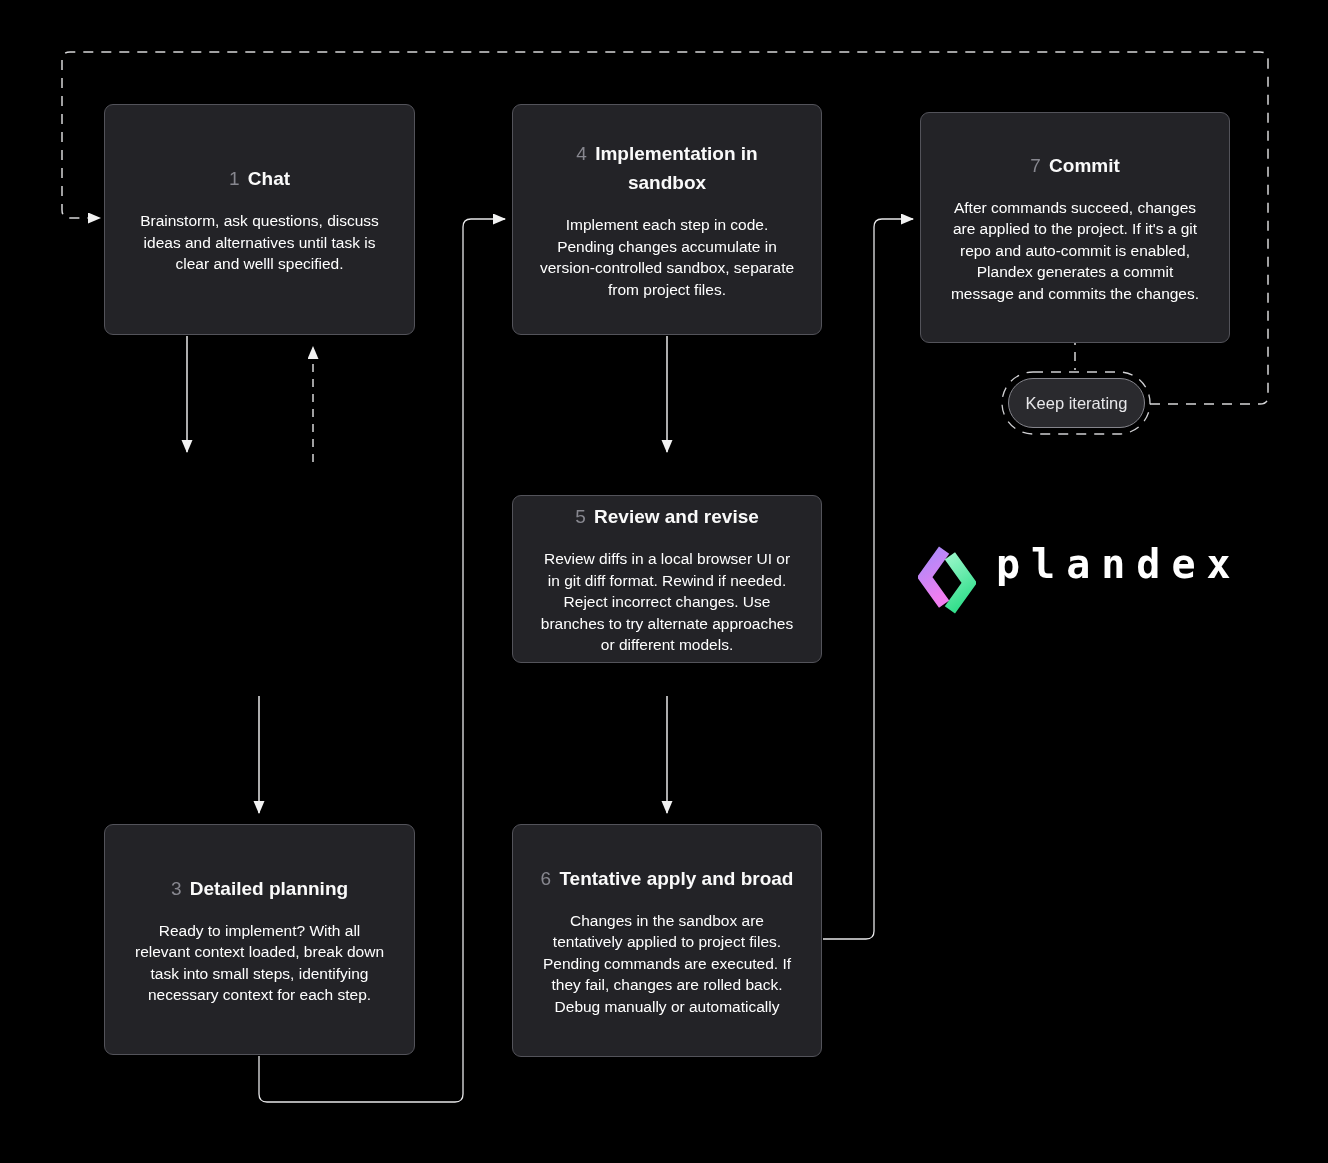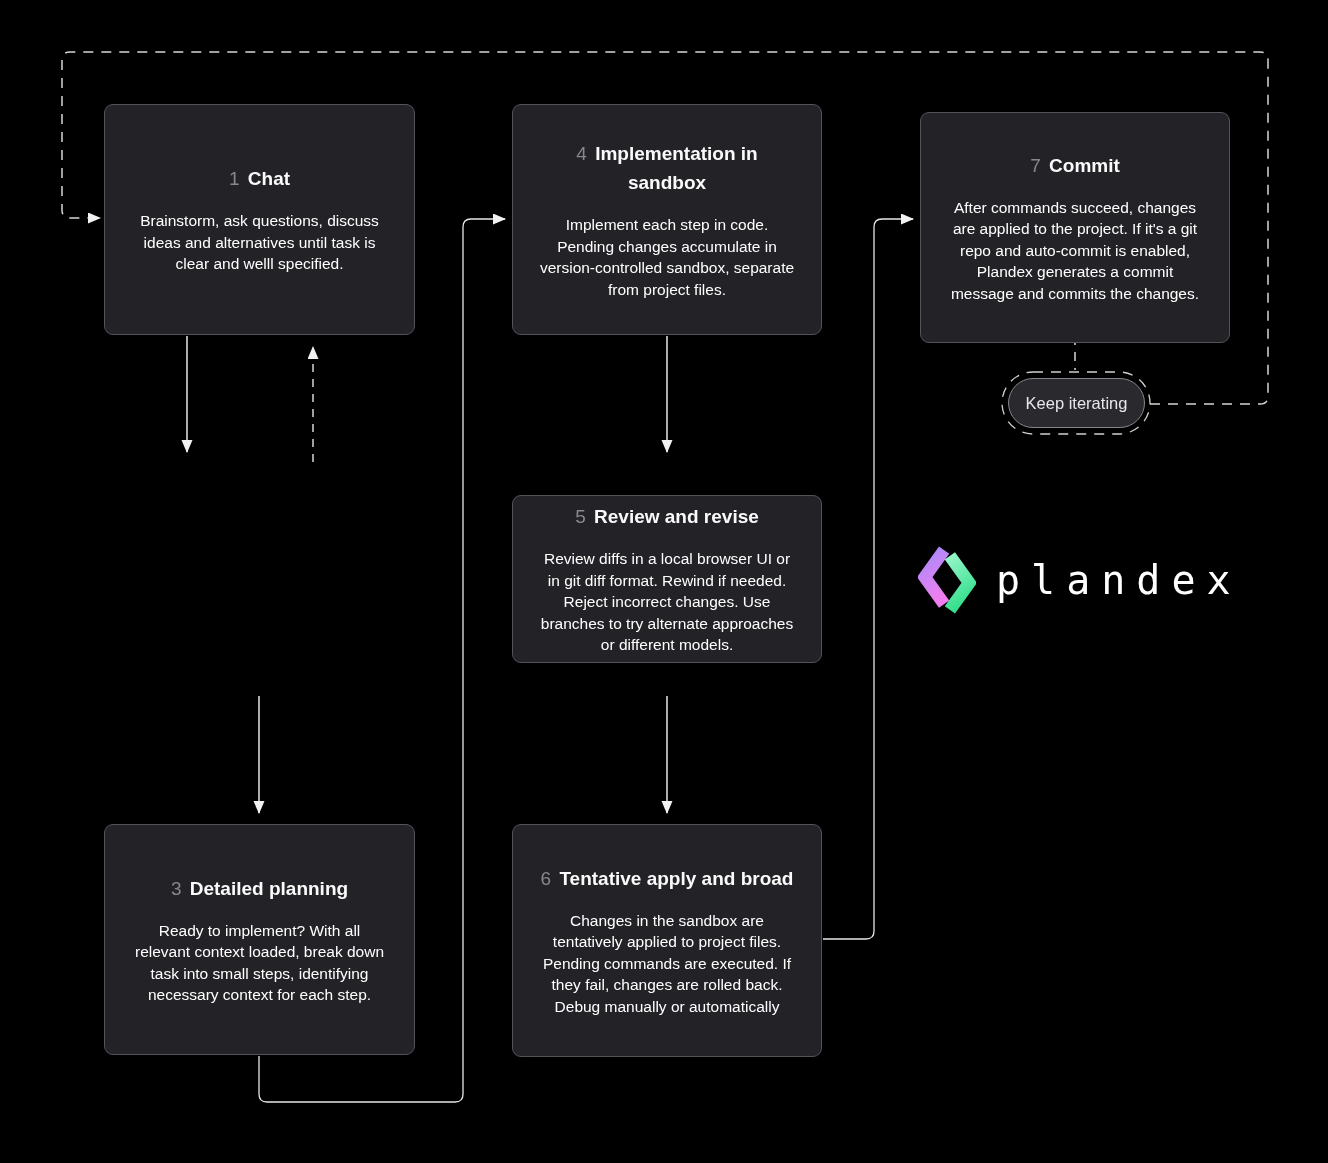--- a/index.html
+++ b/index.html
@@ -49,22 +49,23 @@
     border: 1.5px solid #85858c;
     box-sizing: border-box;
     display: flex; align-items: center; justify-content: center;
     color: #e7e7ea;
     font-size: 16.5px;
     z-index: 2;
   }
   .logo {
     position: absolute;
     left: 918px; top: 541px;
-    display: flex; align-items: center;
+    display: flex; align-items: flex-start;
     z-index: 1;
+    font-weight: bold;
   }
   .logo-text {
     margin-left: 20px;
     font-family: "DejaVu Sans Mono", "Liberation Mono", monospace;
     font-size: 40px;
     letter-spacing: 11px;
     color: #ffffff;
   }
   
   .n1 { left: 104px; top: 104px;  width: 311px; height: 231px; text-align: center; }

